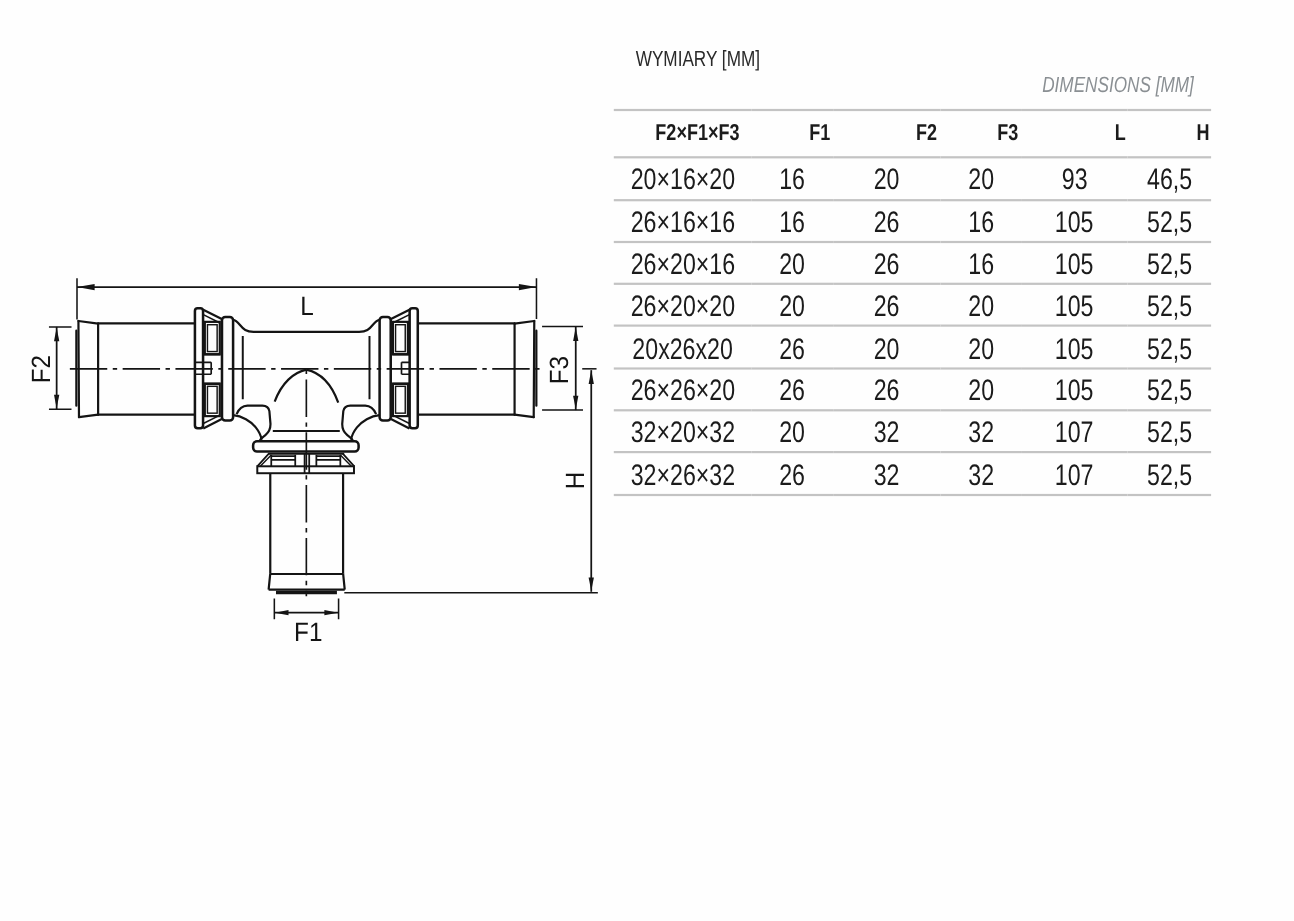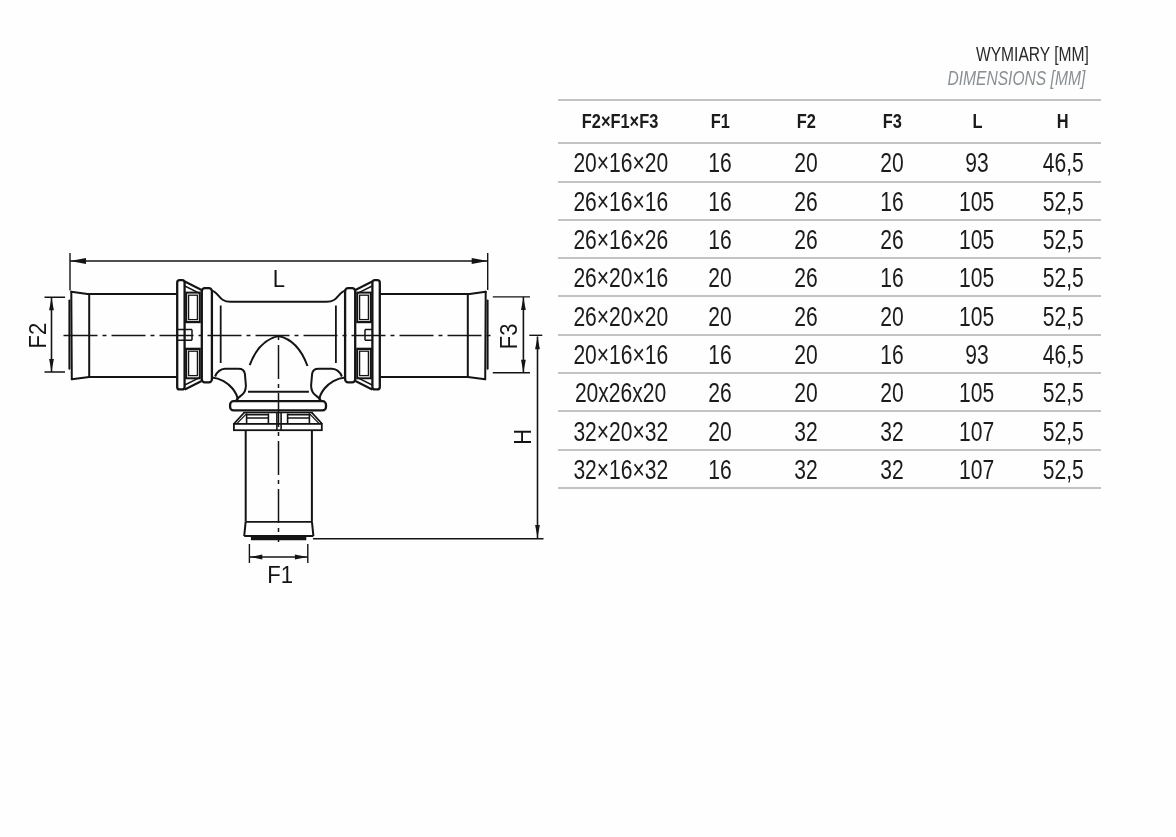--- a/index.html
+++ b/index.html
@@ -1,27 +1,27 @@
 <!DOCTYPE html>
 <html><head>
 <meta charset="utf-8">
 <style>
   html,body{margin:0;padding:0;}
   body{width:1176px;height:837px;background:#fefefe;position:relative;overflow:hidden;
        font-family:"Liberation Sans",sans-serif;}
   #draw{position:absolute;left:0;top:0;}
-  .t1{position:absolute;left:562px;width:543px;text-align:right;color:#2a2a2a;
+  .t1{position:absolute;left:562px;width:543px;text-align:left;color:#2a2a2a;
       font-size:20px;line-height:24px;top:42px;}
   .t2{position:absolute;left:562px;width:543px;text-align:right;color:#8a8f93;
       font-size:20px;line-height:24px;top:66px;font-style:italic;}
   .nw{display:inline-block;transform:scaleX(0.78);transform-origin:center center;white-space:nowrap;}
   table{position:absolute;left:558px;top:98.6px;width:543px;border-collapse:collapse;
         table-layout:fixed;color:#1b1b1b;border-top:2px solid #c3c3c3;}
   td{border-bottom:2px solid #c3c3c3;text-align:center;vertical-align:middle;padding:0;}
-  tr.h td{height:41.7px;font-weight:bold;font-size:21px;}
+  tr.h td{height:41.7px;font-weight:bold;font-size:21px;text-align:right;}
   tr.d td{height:33.3px;font-size:27px;padding-top:3px;}
 </style>
 </head>
 <body>
 <svg id="draw" width="1176" height="837" viewBox="0 0 1176 837" fill="none" stroke="#141414">
   <g stroke-width="2" stroke-linecap="round">
 
     <path d="M69.4,300.6 V368.8"></path>
     <path d="M71.3,291.8 L71.8,379.2"></path>
     <path d="M71.3,291.8 L89.2,294.2 M71.8,379.2 L89.2,377"></path>
@@ -175,69 +175,61 @@
       </tr>
  <tr class="d">
         <td><span class="nw">26×16×16</span></td>
         <td><span class="nw">16</span></td>
         <td><span class="nw">26</span></td>
         <td><span class="nw">16</span></td>
         <td><span class="nw">105</span></td>
         <td><span class="nw">52,5</span></td>
       </tr>
  <tr class="d">
-        <td><span class="nw">26×16×26</span></td>
-        <td><span class="nw">16</span></td>
-        <td><span class="nw">26</span></td>
-        <td><span class="nw">26</span></td>
-        <td><span class="nw">105</span></td>
-        <td><span class="nw">52,5</span></td>
-      </tr>
- <tr class="d">
         <td><span class="nw">26×20×16</span></td>
         <td><span class="nw">20</span></td>
         <td><span class="nw">26</span></td>
         <td><span class="nw">16</span></td>
         <td><span class="nw">105</span></td>
         <td><span class="nw">52,5</span></td>
       </tr>
  <tr class="d">
         <td><span class="nw">26×20×20</span></td>
         <td><span class="nw">20</span></td>
         <td><span class="nw">26</span></td>
         <td><span class="nw">20</span></td>
         <td><span class="nw">105</span></td>
         <td><span class="nw">52,5</span></td>
       </tr>
  <tr class="d">
-        <td><span class="nw">20×16×16</span></td>
-        <td><span class="nw">16</span></td>
-        <td><span class="nw">20</span></td>
-        <td><span class="nw">16</span></td>
-        <td><span class="nw">93</span></td>
-        <td><span class="nw">46,5</span></td>
-      </tr>
- <tr class="d">
         <td><span class="nw">20x26x20</span></td>
         <td><span class="nw">26</span></td>
         <td><span class="nw">20</span></td>
         <td><span class="nw">20</span></td>
         <td><span class="nw">105</span></td>
         <td><span class="nw">52,5</span></td>
       </tr>
  <tr class="d">
+        <td><span class="nw">26×26×20</span></td>
+        <td><span class="nw">26</span></td>
+        <td><span class="nw">26</span></td>
+        <td><span class="nw">20</span></td>
+        <td><span class="nw">105</span></td>
+        <td><span class="nw">52,5</span></td>
+      </tr>
+ <tr class="d">
         <td><span class="nw">32×20×32</span></td>
         <td><span class="nw">20</span></td>
         <td><span class="nw">32</span></td>
         <td><span class="nw">32</span></td>
         <td><span class="nw">107</span></td>
         <td><span class="nw">52,5</span></td>
       </tr>
  <tr class="d">
-        <td><span class="nw">32×16×32</span></td>
-        <td><span class="nw">16</span></td>
+        <td><span class="nw">32×26×32</span></td>
+        <td><span class="nw">26</span></td>
         <td><span class="nw">32</span></td>
         <td><span class="nw">32</span></td>
         <td><span class="nw">107</span></td>
         <td><span class="nw">52,5</span></td>
       </tr>
 </tbody>
   </table>
 
 </body></html>

